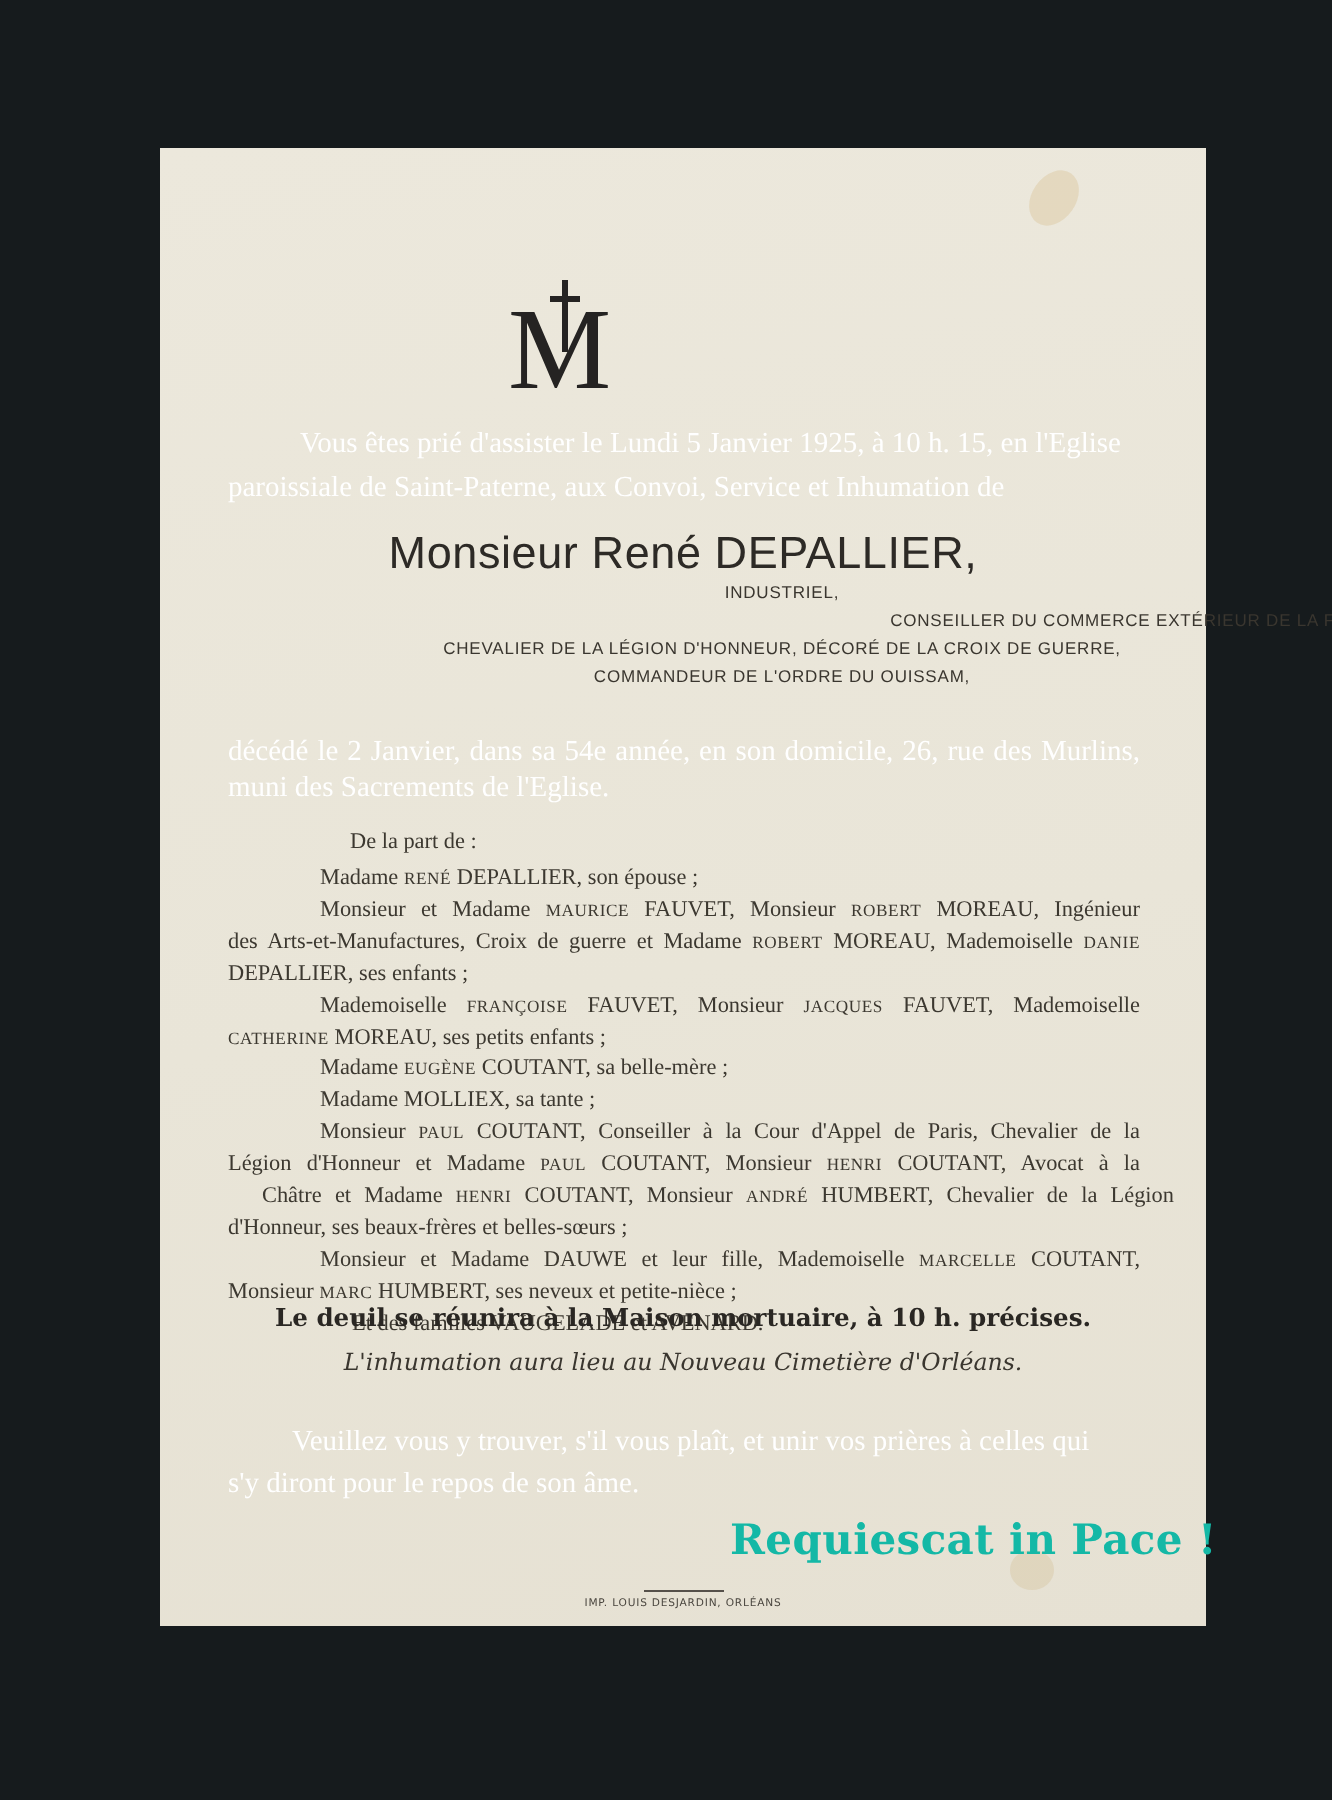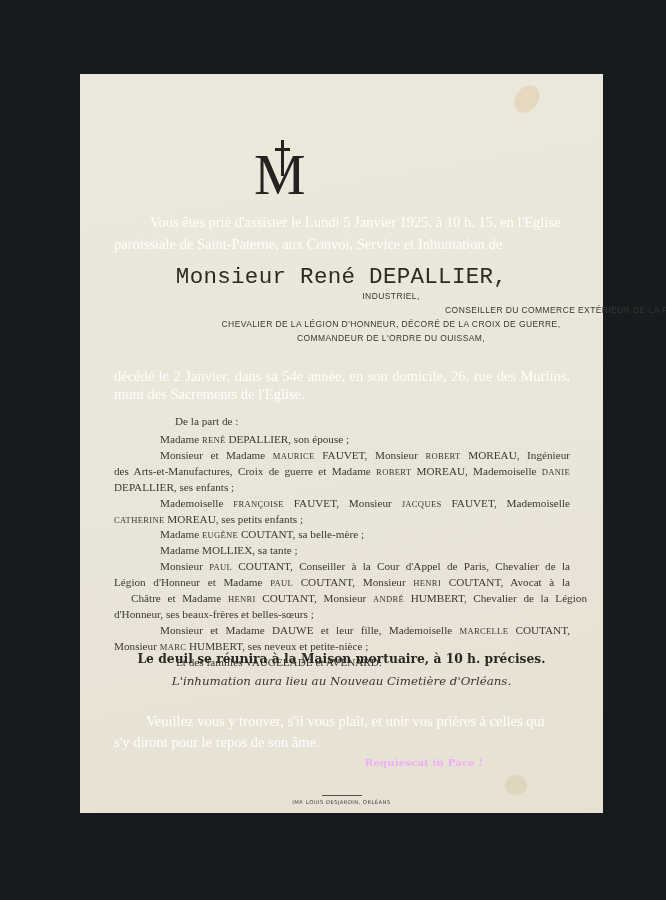--- a/index.html
+++ b/index.html
@@ -13,32 +13,32 @@
            background:rgba(210,185,140,0.3); }
   .monogram { position:absolute; left:254px; top:140px; width:60px; height:62px; }
   .monogram .m { position:absolute; left:0; top:10px; font-family:"Liberation Serif", serif;
                  font-size:58px; line-height:50px; color:#252322; }
   .monogram .cross-v { position:absolute; left:27px; top:0; width:3px; height:36px; background:#252322; }
   .monogram .cross-h { position:absolute; left:21px; top:8px; width:15px; height:2.5px; background:#252322; }
   .t { position:absolute; font-family:"Liberation Serif", serif; font-size:14.5px; line-height:20px;
        white-space:nowrap; color:#ffffff; }
   .justify { text-align:justify; text-align-last:justify; white-space:normal; }
   .name { position:absolute; left:80px; width:523px; top:264px; text-align:center;
-          font-family:Liberation Mono, monospace; font-size:22.5px; letter-spacing:0.3px; color:#2d2a26; }
+          font-family:Liberation Sans, sans-serif; font-size:22.5px; letter-spacing:0.3px; color:#2d2a26; }
   .caps { position:absolute; left:80px; width:622px; text-align:center; font-family:Liberation Sans, sans-serif;
           font-size:8.5px; letter-spacing:0.4px; color:#3a362f; line-height:13px; }
   .fam { position:absolute; font-family:"Liberation Serif", serif; font-size:11.2px; line-height:16px;
          white-space:nowrap; color:#3c3830; }
   .sc { font-size:8.6px; letter-spacing:0.3px; }
   .bold-line { position:absolute; left:80px; width:523px; top:651px; text-align:center;
                font-family:"DejaVu Serif", serif; font-weight:bold; font-size:12.3px; color:#2a2723; }
   .italic-line { position:absolute; left:80px; width:523px; top:674px; text-align:center;
                font-family:"DejaVu Serif", serif; font-style:italic; font-size:11.8px; color:#3a362f; }
   .requiescat { position:absolute; left:365px; top:757px; font-family:"DejaVu Serif", serif;
-                font-weight:bold; font-size:10px; color:#f0abfc; letter-spacing:0.2px; }
+                font-weight:bold; font-size:21px; color:#14b8a6; letter-spacing:0.2px; }
   .rule { position:absolute; left:322px; top:795px; width:40px; height:1px; background:#55504a; }
   .printer { position:absolute; left:80px; width:523px; top:799px; text-align:center;
              font-family:"DejaVu Sans", sans-serif; font-size:5.3px; letter-spacing:0.4px; color:#4a463f; }
 </style>
 </head>
 <body>
 
 <div class="paper"></div>
 <div class="stain"></div>
 <div class="stain2"></div>

